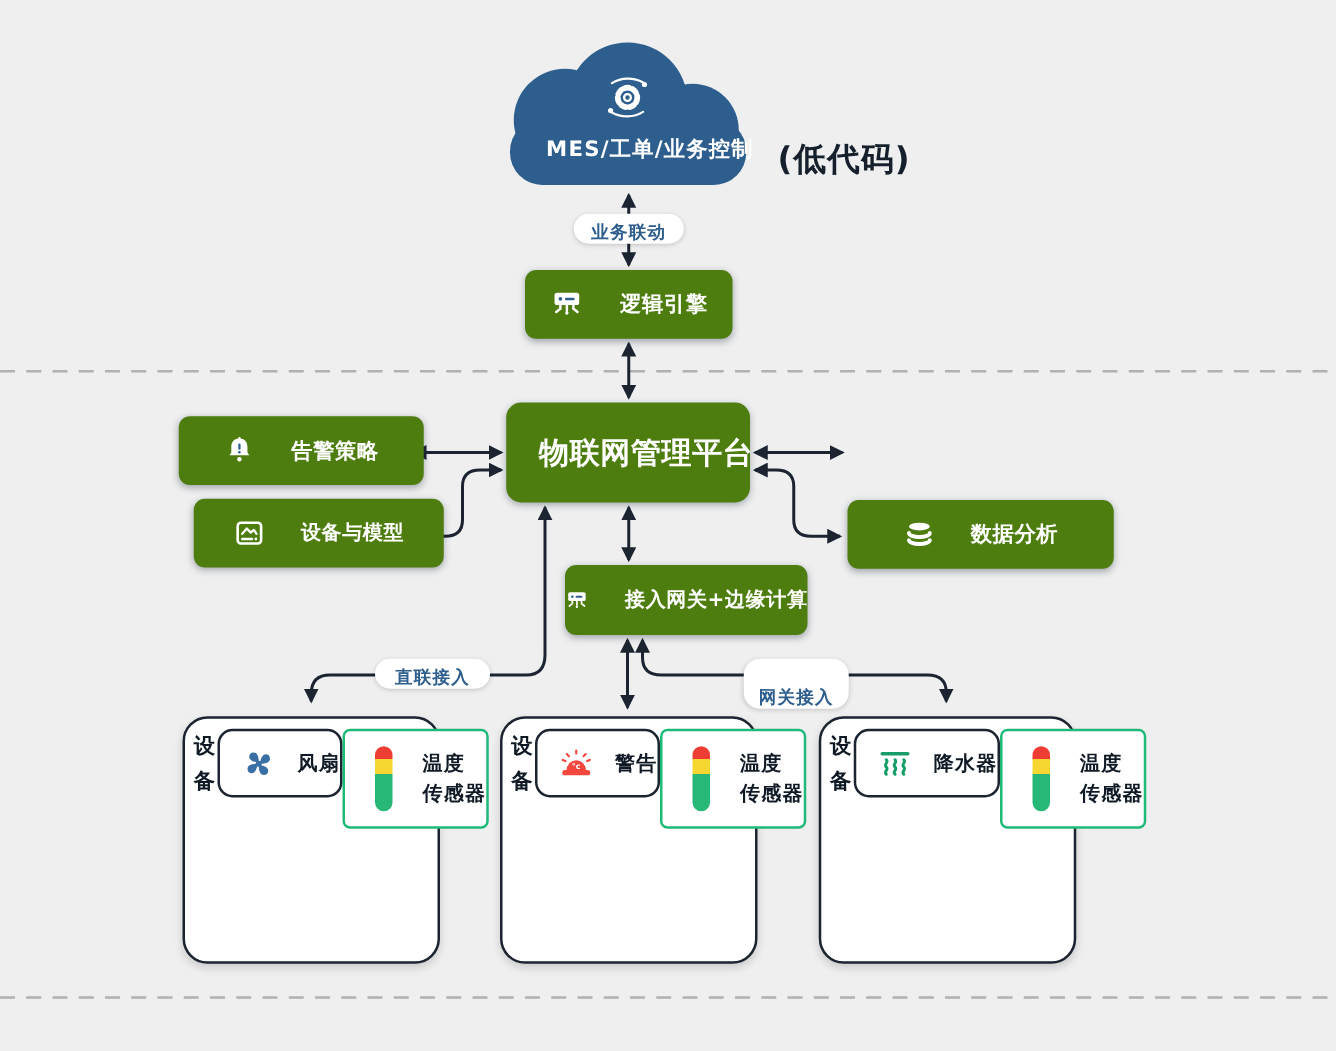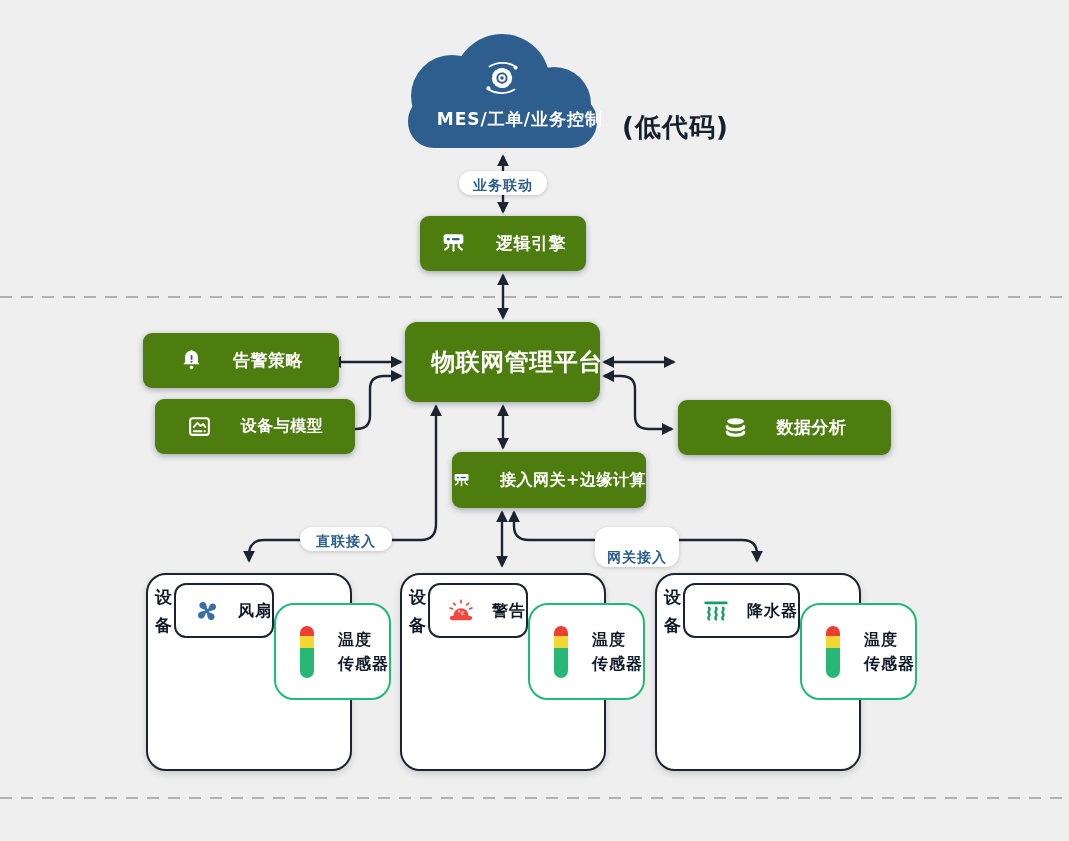--- a/index.html
+++ b/index.html
@@ -38,21 +38,21 @@
   #pill-gateway{left:595px;top:527px;width:84px;height:40px}
 
   
   .card{position:absolute;top:573px;width:206px;height:198px;z-index:2;background:#fff;
         border:2.5px solid #1b2430;border-radius:20px;box-shadow:0 3px 7px rgba(0,0,0,.15);
         display:flex;padding:8px 7px 7px;box-sizing:border-box}
   #card-0{left:146px}#card-1{left:400px}#card-2{left:655px}
   .card-title{text-align:center;font-size:17px;font-weight:700;color:#101a26;height:32px;line-height:28px;letter-spacing:2px}
   .item{border:2px solid #1b2430;border-radius:12px;height:55px;background:#fff;flex:none;
         display:flex;align-items:center;padding-left:16px;gap:16px;box-sizing:border-box}
-  .item.sensor{margin-top:20px;height:97px;border:2.5px solid #1fb978;border-radius:20px}
+  .item.sensor{margin-top:0;height:80px;border:2.5px solid #1fb978;border-radius:6px}
   .item-label{font-size:16px;font-weight:700;color:#101a26;letter-spacing:1px;line-height:1.5}
   .icon-cell{width:30px;display:flex;align-items:center;justify-content:center;flex:none}
   .sensor-bar{width:14px;height:52px;border-radius:7px;
         background:linear-gradient(180deg,#ee3d33 0 20%,#f6d631 20% 42%,#27b877 42% 100%)}
 </style>
 </head>
 <body>
 
 <div id="stage">
 

